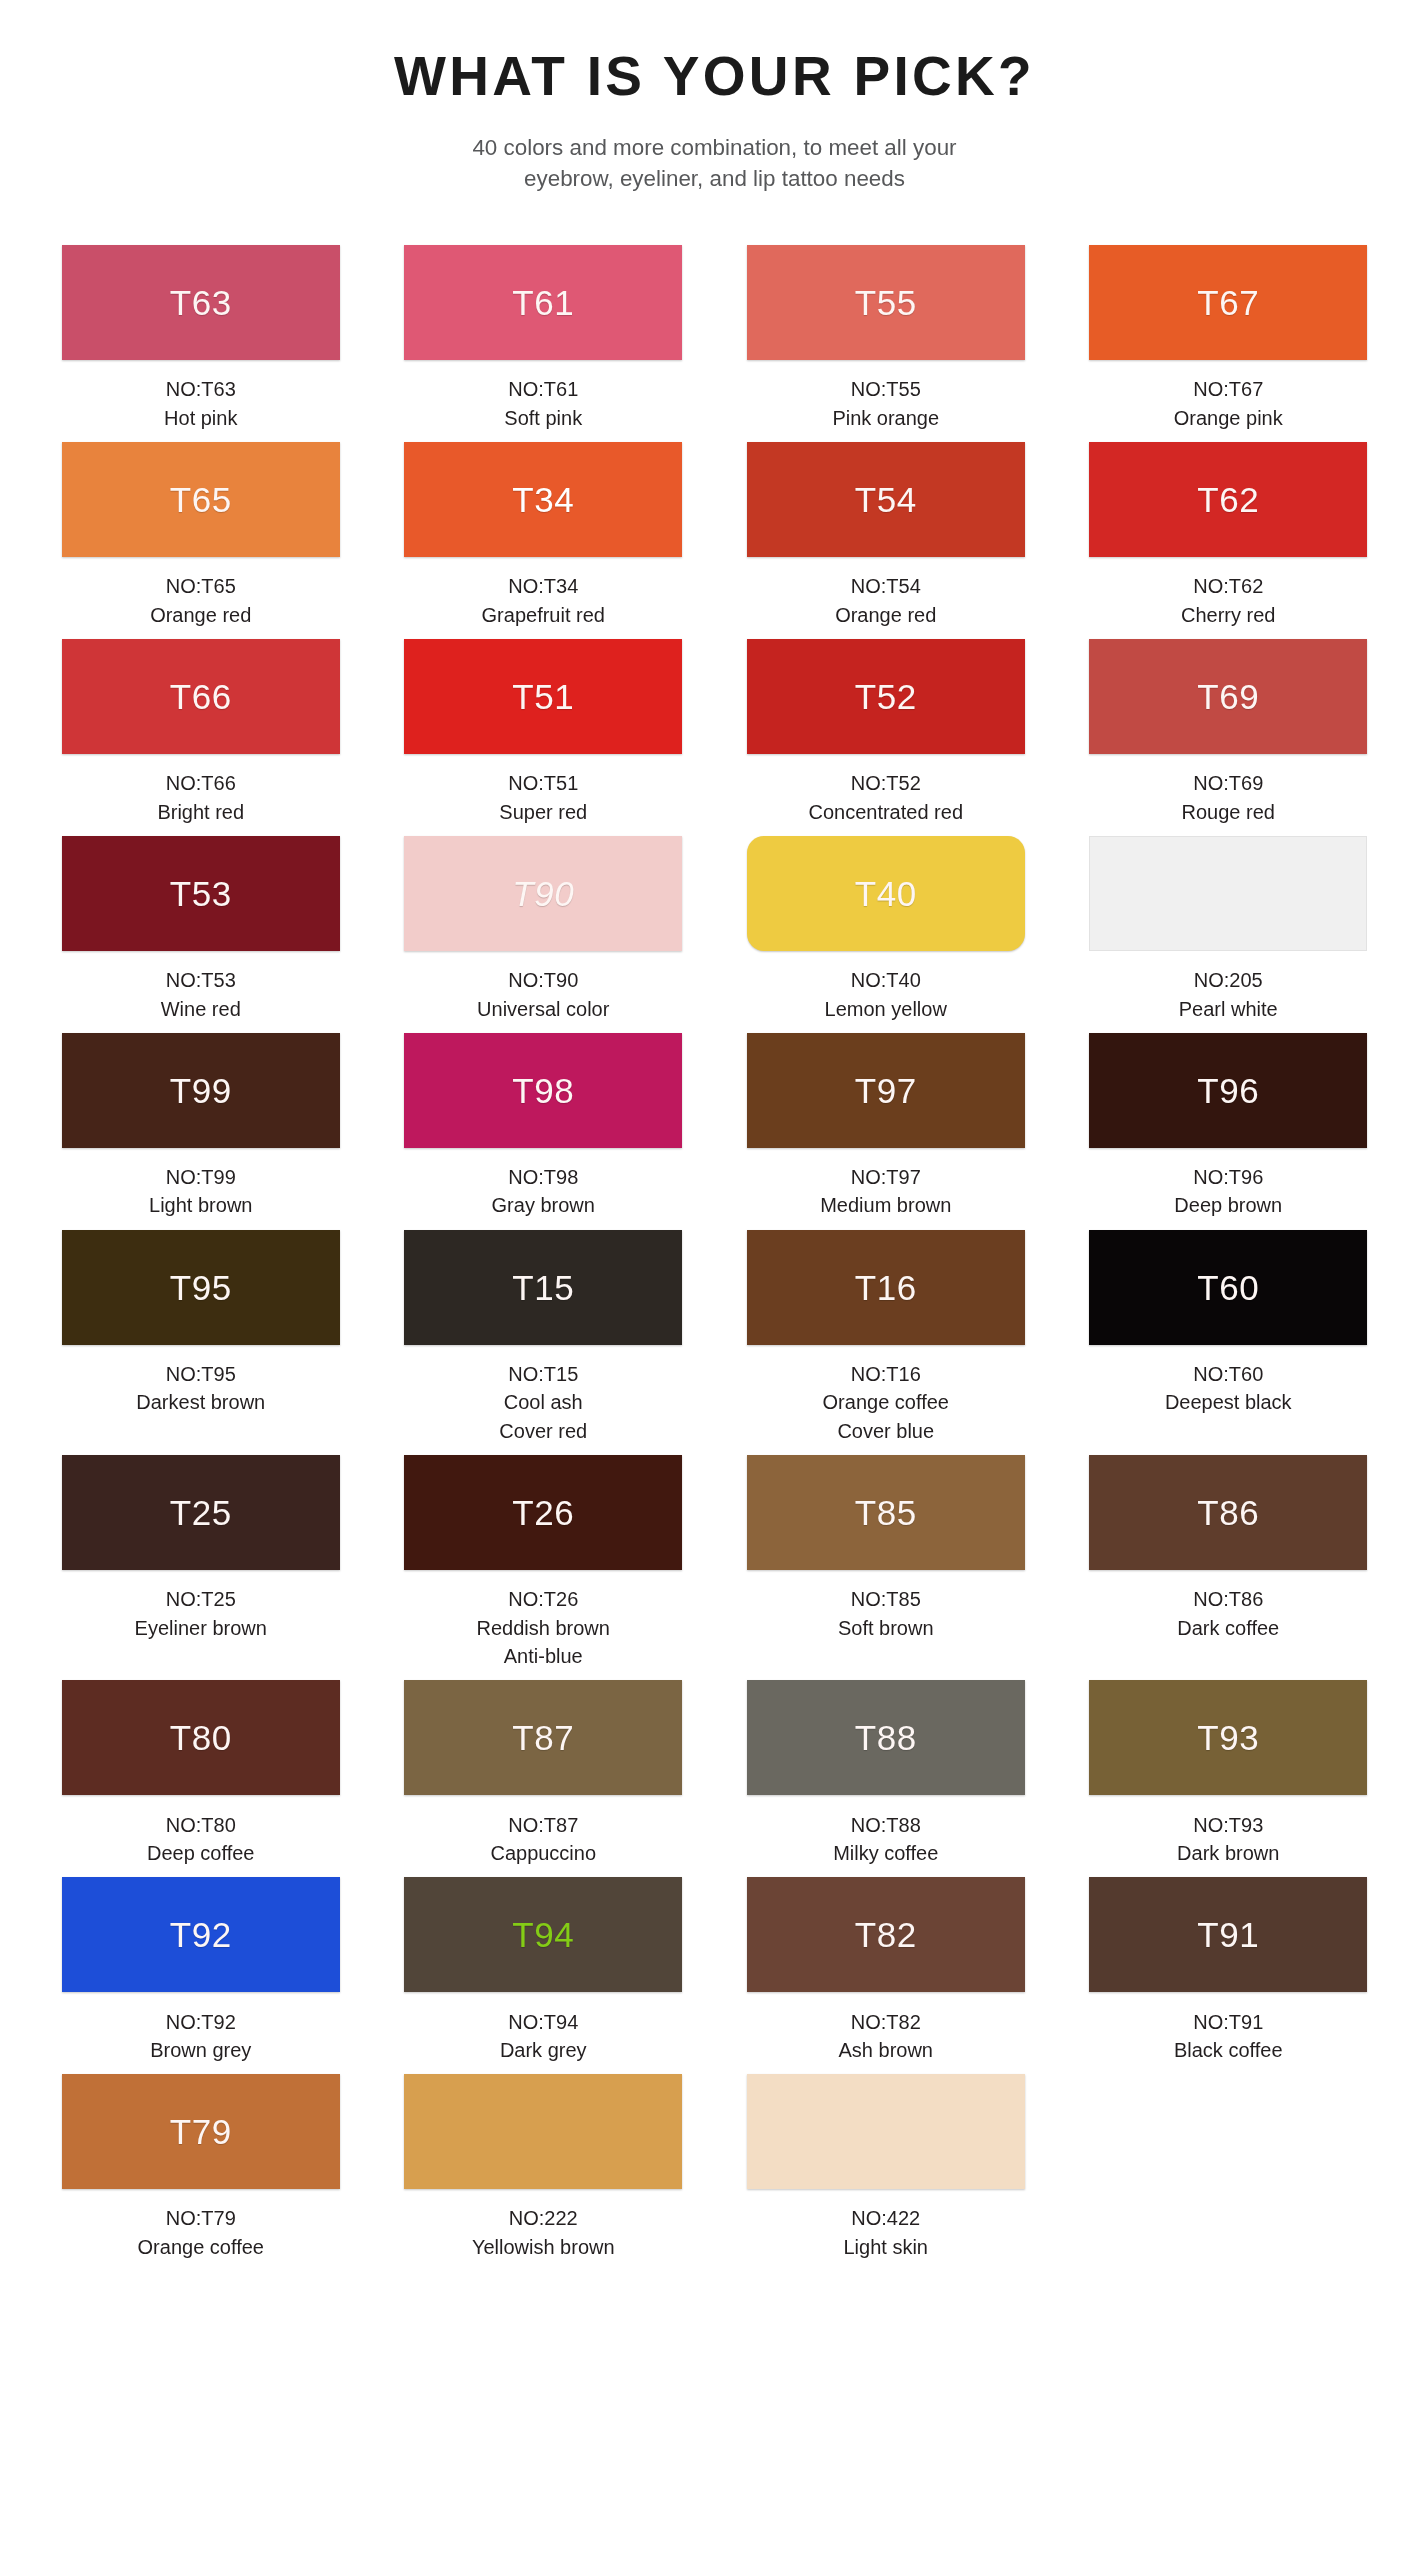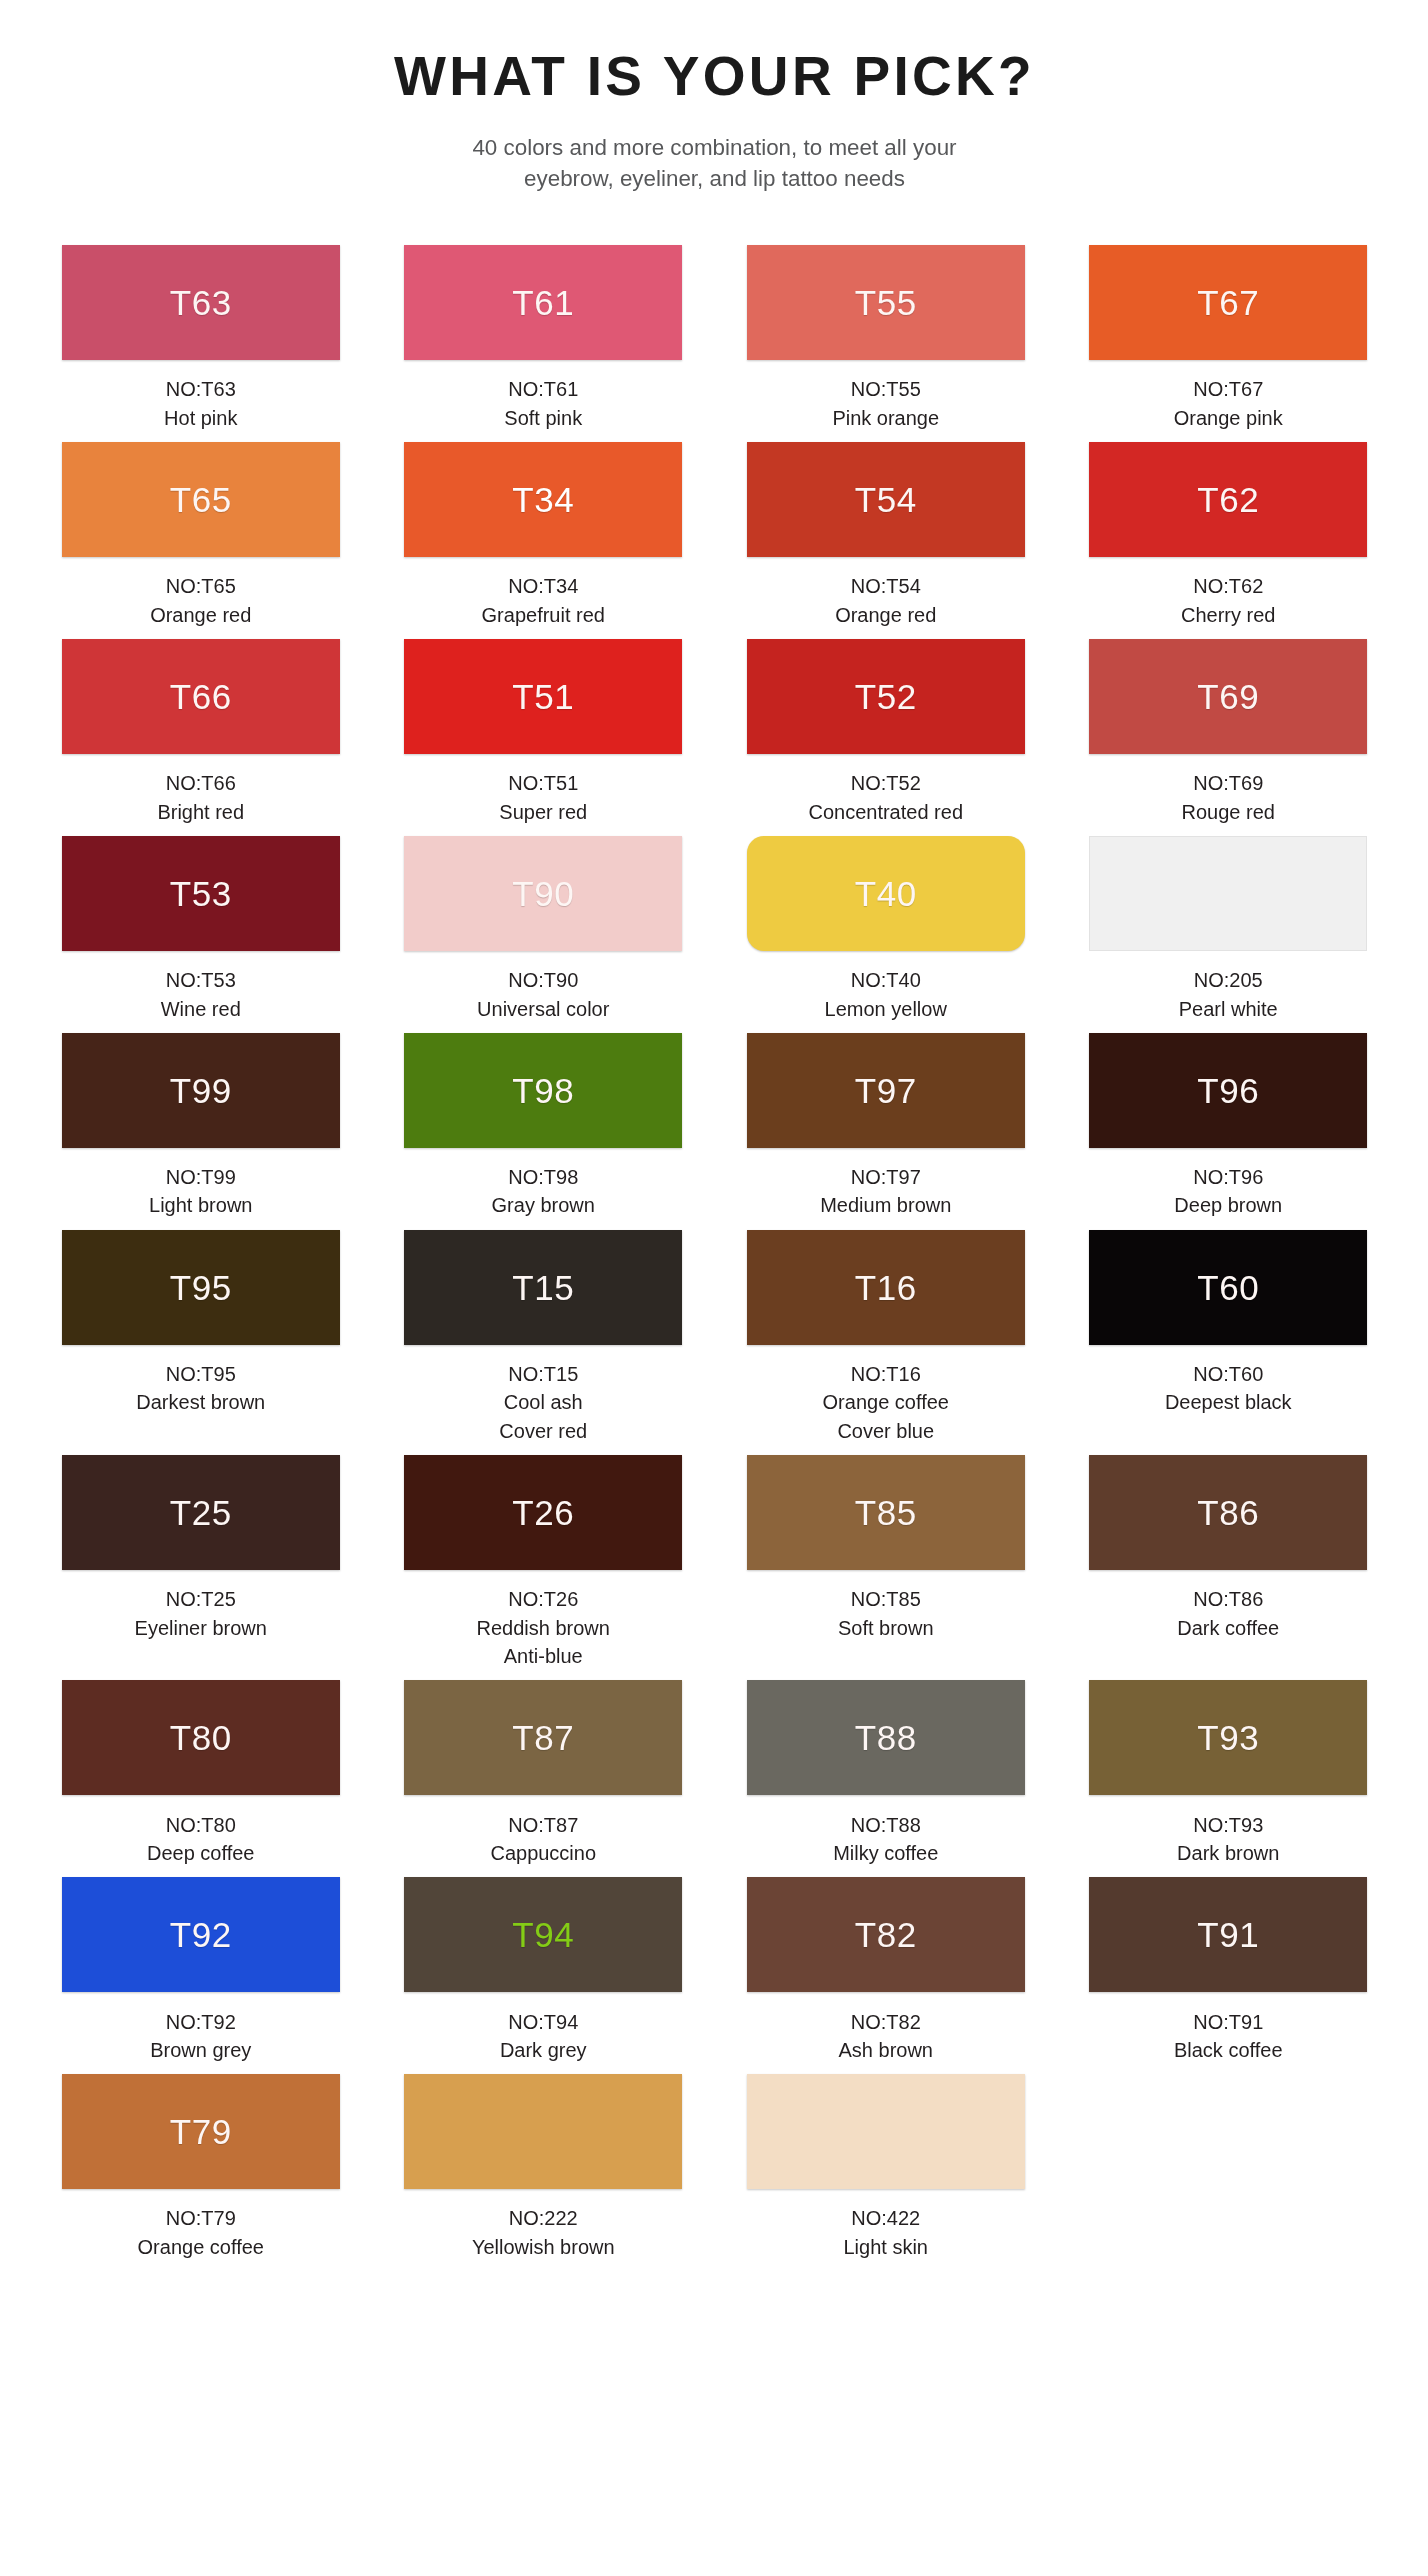--- a/index.html
+++ b/index.html
@@ -225,21 +225,21 @@
       <div class="cell">
         <div class="swatch" style="background: rgb(123, 21, 32);">
           <span class="swatch-code" style="color: rgb(253, 246, 244);">T53</span>
         </div>
         <div class="caption">
           <span class="caption-no">NO:T53</span>
           <span class="caption-name">Wine red</span>
         </div>
       </div>
       <div class="cell">
-        <div class="swatch" style="background: rgb(242, 204, 202);">
+        <div class="swatch" style="background: rgb(242, 204, 202); font-style: italic;">
           <span class="swatch-code" style="color: rgb(253, 246, 244);">T90</span>
         </div>
         <div class="caption">
           <span class="caption-no">NO:T90</span>
           <span class="caption-name">Universal color</span>
         </div>
       </div>
       <div class="cell">
         <div class="swatch" style="background: rgb(238, 203, 65); border-radius: 17px;">
           <span class="swatch-code" style="color: rgb(253, 246, 244);">T40</span>
@@ -259,21 +259,21 @@
       <div class="cell">
         <div class="swatch" style="background: rgb(70, 36, 24);">
           <span class="swatch-code" style="color: rgb(253, 246, 244);">T99</span>
         </div>
         <div class="caption">
           <span class="caption-no">NO:T99</span>
           <span class="caption-name">Light brown</span>
         </div>
       </div>
       <div class="cell">
-        <div class="swatch" style="background: #4d7c0f;">
+        <div class="swatch" style="background: #be185d;">
           <span class="swatch-code" style="color: rgb(253, 246, 244);">T98</span>
         </div>
         <div class="caption">
           <span class="caption-no">NO:T98</span>
           <span class="caption-name">Gray brown</span>
         </div>
       </div>
       <div class="cell">
         <div class="swatch" style="background: rgb(107, 62, 29);">
           <span class="swatch-code" style="color: rgb(253, 246, 244);">T97</span>

